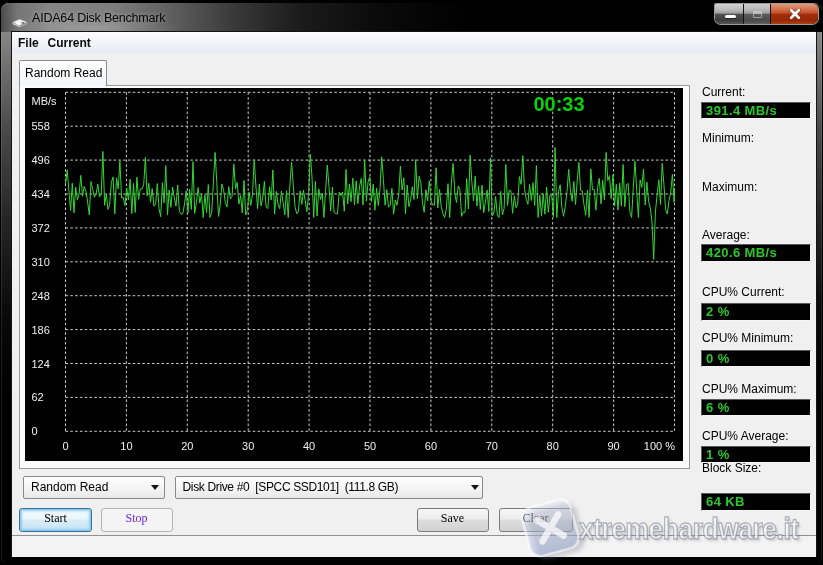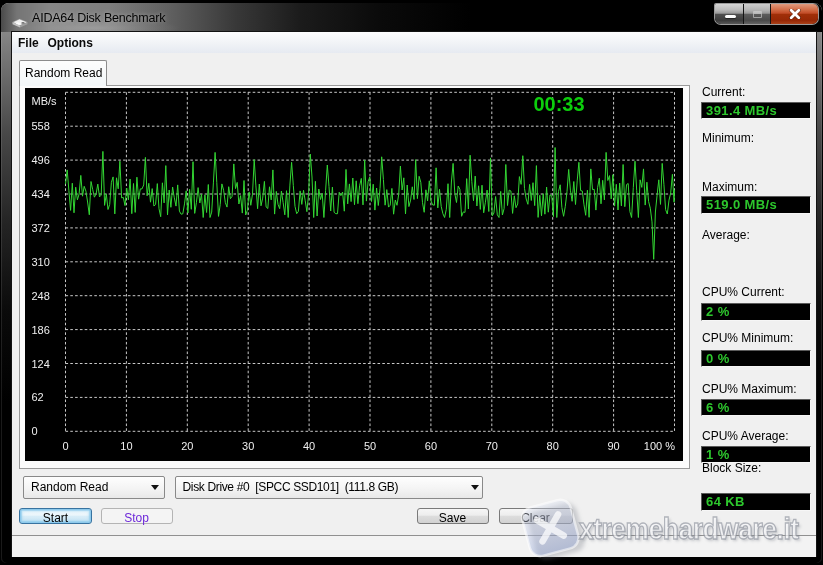--- a/index.html
+++ b/index.html
@@ -55,24 +55,24 @@
   border:1px solid; border-color:#5a5a5a #f6f6f6 #f6f6f6 #5a5a5a;
   color:#2dc72d; font-size:13px; font-weight:bold; letter-spacing:.4px;
   line-height:15.5px; padding-left:4px; }
 .combo { position:absolute; top:476px; height:23px; border:1px solid #898989; border-radius:2px;
   background:linear-gradient(#fefefe 0%,#f4f4f4 55%,#e8e8e8 100%);
   font-size:12px; color:#000; line-height:21px; padding-left:7px; }
 .combo .arr { position:absolute; width:0; height:0; border-left:4.5px solid transparent;
   border-right:4.5px solid transparent; border-top:5px solid #111; top:8px; }
 #combo1 { left:23px; width:142px; }
 #combo2 { left:174.5px; width:308.5px; letter-spacing:-0.35px; }
-.btn { position:absolute; top:507.5px; height:16px; border-radius:3px; font-size:12px;
+.btn { position:absolute; top:507.5px; height:24px; border-radius:3px; font-size:12px;
   color:#000; text-align:center; line-height:18px;
   background:linear-gradient(#f6f6f6 0%,#ededed 45%,#dddddd 50%,#d2d2d2 100%);
-  border:1px solid #7a7a7a; }
+  border:1px solid #7a7a7a;font-family:Liberation Serif, serif; }
 #btn-start { left:19px; width:73px; border:1px solid #3873a0;
   background:linear-gradient(#f4fafd 0%,#eaf5fb 45%,#d9edf8 50%,#c6e4f4 100%);
   box-shadow:inset 0 0 0 1.5px #8ecaec, inset 0 0 2px 2.5px rgba(140,205,238,.5); }
 #btn-stop { left:100.5px; width:72px; background:#f4f4f4; border:1px solid #b4b4b4; color:#6d28d9; }
 #btn-save { left:416.5px; width:72px; }
 #btn-clear { left:498.5px; width:74px; }
 #footline { position:absolute; left:12px; top:535px; width:804px; height:1px; background:#909090; }
 #footarea { position:absolute; left:12px; top:536px; width:804px; height:20.5px; background:#f3f3f3; }
 #wm { position:absolute; left:0; top:0; }
 #wmtext { position:absolute; left:579px; top:517px; width:280px;
@@ -107,21 +107,21 @@
       <path d="M2.2 1.3 L9.8 8.7 M9.8 1.3 L2.2 8.7" stroke="rgba(45,12,0,.55)" stroke-width="4.2" stroke-linecap="round"></path>
       <path d="M2.2 1.3 L9.8 8.7 M9.8 1.3 L2.2 8.7" stroke="#fff" stroke-width="2.8" stroke-linecap="round"></path>
     </svg>
       </div>
     <div class="csep" style="left:28.5px"></div>
     <div class="csep" style="left:55px"></div>
   </div>
   <div id="client"></div>
   <div id="menubar"></div>
   <div class="menuitem" style="left:18px">File</div>
-  <div class="menuitem" style="left:47.5px">Options</div>
+  <div class="menuitem" style="left:47.5px">Current</div>
   <div id="tabpage"></div>
   <div id="tab"></div>
   <div id="tabtext">Random Read</div>
   <div id="chart">
     <svg width="658" height="373" viewBox="0 0 658 373">
       <g id="gridlines">
 <line x1="40.5" y1="4.3" x2="40.5" y2="343.3"></line>
 <line x1="101.4" y1="4.3" x2="101.4" y2="343.3"></line>
 <line x1="162.3" y1="4.3" x2="162.3" y2="343.3"></line>
 <line x1="223.2" y1="4.3" x2="223.2" y2="343.3"></line>
@@ -171,22 +171,22 @@
 <text x="650" y="362" text-anchor="end">100 %</text>
       </g>
       <text id="timer" x="534" y="22.5" text-anchor="middle" dominant-baseline="auto">00:33</text>
       <polyline points="40.5,96.2 42.2,81.9 43.9,102.7 45.6,122.4 47.3,95.2 49.0,124.8 50.7,99.2 52.4,111.9 54.1,106.0 55.8,87.4 57.5,108.2 59.2,98.3 60.9,103.1 62.6,114.0 64.3,126.8 66.0,93.5 67.7,101.5 69.4,109.2 71.1,105.9 72.8,96.1 74.5,108.9 76.2,107.1 77.9,63.4 79.6,117.4 81.3,105.9 83.0,121.5 84.7,116.4 86.4,94.3 88.1,88.9 89.8,125.9 91.5,89.8 93.2,100.8 94.9,73.2 96.6,109.9 98.3,109.4 100.0,117.6 101.7,100.0 103.4,111.9 105.1,91.0 106.8,125.7 108.5,95.5 110.2,124.4 111.9,89.2 113.6,111.2 115.3,100.9 117.0,100.9 118.7,96.9 120.4,69.4 122.1,107.8 123.8,95.3 125.5,114.2 127.2,100.6 128.9,118.0 130.6,116.5 132.3,95.6 134.0,120.7 135.7,128.7 137.4,94.8 139.1,114.9 140.8,77.6 142.5,126.9 144.2,102.0 145.9,119.3 147.6,99.0 149.3,109.8 151.0,118.1 152.7,96.9 154.4,123.1 156.1,126.2 157.8,125.8 159.5,115.9 161.2,102.8 162.9,125.0 164.6,101.3 166.3,121.3 168.0,73.7 169.7,125.4 171.4,114.7 173.1,99.6 174.8,115.0 176.5,106.1 178.2,129.5 179.9,106.8 181.6,124.5 183.3,96.5 185.0,129.5 186.7,124.1 188.4,94.9 190.1,64.4 191.8,94.7 193.5,128.4 195.2,116.7 196.9,95.9 198.6,102.2 200.3,114.5 202.0,119.1 203.7,98.7 205.4,110.7 207.1,108.3 208.8,75.9 210.5,100.6 212.2,94.4 213.9,116.0 215.6,107.6 217.3,125.1 219.0,92.5 220.7,127.0 222.4,122.3 224.1,103.9 225.8,117.3 227.5,106.1 229.2,71.6 230.9,97.9 232.6,120.7 234.3,96.0 236.0,117.8 237.7,110.1 239.4,93.4 241.1,118.9 242.8,120.5 244.5,98.8 246.2,111.9 247.9,81.9 249.6,126.1 251.3,103.4 253.0,116.3 254.7,120.7 256.4,103.1 258.1,114.4 259.8,126.8 261.5,102.7 263.2,129.5 264.9,97.1 266.6,74.3 268.3,97.4 270.0,118.4 271.7,125.7 273.4,123.4 275.1,102.9 276.8,116.4 278.5,102.3 280.2,112.6 281.9,123.7 283.6,105.7 285.3,66.1 287.0,89.0 288.7,129.5 290.4,93.3 292.1,128.0 293.8,101.0 295.5,111.5 297.2,105.3 298.9,129.5 300.6,102.6 302.3,77.0 304.0,98.6 305.7,123.0 307.4,99.1 309.1,124.3 310.8,125.7 312.5,125.7 314.2,104.2 315.9,107.7 317.6,104.0 319.3,123.2 321.0,81.4 322.7,115.9 324.4,95.9 326.1,113.6 327.8,90.0 329.5,116.7 331.2,92.8 332.9,115.7 334.6,97.8 336.3,90.4 338.0,116.9 339.7,72.1 341.4,113.1 343.1,93.6 344.8,89.0 346.5,113.5 348.2,96.2 349.9,122.1 351.6,100.0 353.3,117.5 355.0,100.6 356.7,68.8 358.4,91.5 360.1,117.2 361.8,101.6 363.5,119.1 365.2,117.2 366.9,100.4 368.6,126.2 370.3,112.0 372.0,117.3 373.7,106.4 375.4,78.1 377.1,102.0 378.8,89.8 380.5,125.9 382.2,97.0 383.9,118.6 385.6,112.1 387.3,98.8 389.0,111.5 390.7,71.6 392.4,110.6 394.1,88.3 395.8,94.3 397.5,114.7 399.2,124.3 400.9,101.8 402.6,112.9 404.3,92.8 406.0,112.9 407.7,116.9 409.4,117.2 411.1,79.8 412.8,119.9 414.5,101.3 416.2,118.4 417.9,125.7 419.6,129.5 421.3,121.3 423.0,95.7 424.7,129.5 426.4,94.0 428.1,75.4 429.8,105.5 431.5,114.5 433.2,98.0 434.9,101.3 436.6,128.3 438.3,123.9 440.0,124.4 441.7,90.6 443.4,121.0 445.1,67.2 446.8,93.5 448.5,112.7 450.2,88.1 451.9,118.0 453.6,97.8 455.3,121.4 457.0,97.2 458.7,124.8 460.4,114.2 462.1,102.1 463.8,123.5 465.5,69.9 467.2,127.9 468.9,125.0 470.6,108.5 472.3,126.8 474.0,129.5 475.7,103.4 477.4,127.0 479.1,120.6 480.8,76.5 482.5,117.5 484.2,102.1 485.9,103.0 487.6,125.4 489.3,107.8 491.0,119.7 492.7,116.0 494.4,88.6 496.1,96.4 497.8,67.7 499.5,100.5 501.2,111.0 502.9,116.3 504.6,96.4 506.3,112.5 508.0,94.7 509.7,117.6 511.4,77.6 513.1,129.4 514.8,107.3 516.5,127.8 518.2,105.7 519.9,126.2 521.6,99.1 523.3,124.2 525.0,106.9 526.7,107.7 528.4,128.6 530.1,59.5 531.8,129.5 533.5,103.5 535.2,96.8 536.9,119.6 538.6,128.3 540.3,118.3 542.0,103.5 543.7,81.4 545.4,102.2 547.1,113.3 548.8,93.5 550.5,116.5 552.2,92.9 553.9,74.3 555.6,102.6 557.3,103.0 559.0,116.8 560.7,127.3 562.4,102.2 564.1,129.3 565.8,80.9 567.5,101.6 569.2,101.3 570.9,122.1 572.6,99.7 574.3,90.2 576.0,115.8 577.7,92.3 579.4,111.9 581.1,64.4 582.8,92.5 584.5,87.6 586.2,110.9 587.9,86.7 589.6,118.1 591.3,96.3 593.0,122.0 594.7,95.1 596.4,117.9 598.1,76.5 599.8,118.7 601.5,96.6 603.2,95.5 604.9,123.6 606.6,129.5 608.3,99.5 610.0,73.2 611.7,102.5 613.4,129.5 615.1,91.8 616.8,99.4 618.5,80.9 620.2,117.1 621.9,94.2 623.6,113.5 625.3,120.2 627.0,133.9 628.7,171.3 630.4,124.0 632.1,107.1 633.8,91.8 635.5,116.4 637.2,75.4 638.9,96.2 640.6,121.6 642.3,126.0 644.0,112.1 645.7,104.9 647.4,86.3 649.1,114.2 649.5,101.6" fill="none" stroke="#33d633" stroke-width="1" stroke-linejoin="round"></polyline>
     </svg>
   </div>
 <div class="slabel" style="top:84.5px">Current:</div>
 <div class="sbox" style="top:101.5px">391.4 MB/s</div>
 <div class="slabel" style="top:131px">Minimum:</div>
 <div class="slabel" style="top:179.5px">Maximum:</div>
-<div class="sbox" style="top:196px">519.0 MB/s</div>
 <div class="slabel" style="top:228px">Average:</div>
+<div class="sbox" style="top:244px">420.6 MB/s</div>
 <div class="slabel" style="top:284.5px">CPU% Current:</div>
 <div class="sbox" style="top:303px">2 %</div>
 <div class="slabel" style="top:331px">CPU% Minimum:</div>
 <div class="sbox" style="top:349.5px">0 %</div>
 <div class="slabel" style="top:381.5px">CPU% Maximum:</div>
 <div class="sbox" style="top:398.5px">6 %</div>
 <div class="slabel" style="top:428.5px">CPU% Average:</div>
 <div class="sbox" style="top:445.5px">1 %</div>
 <div class="slabel" style="top:461px">Block Size:</div>
 <div class="sbox" style="top:493px">64 KB</div>

